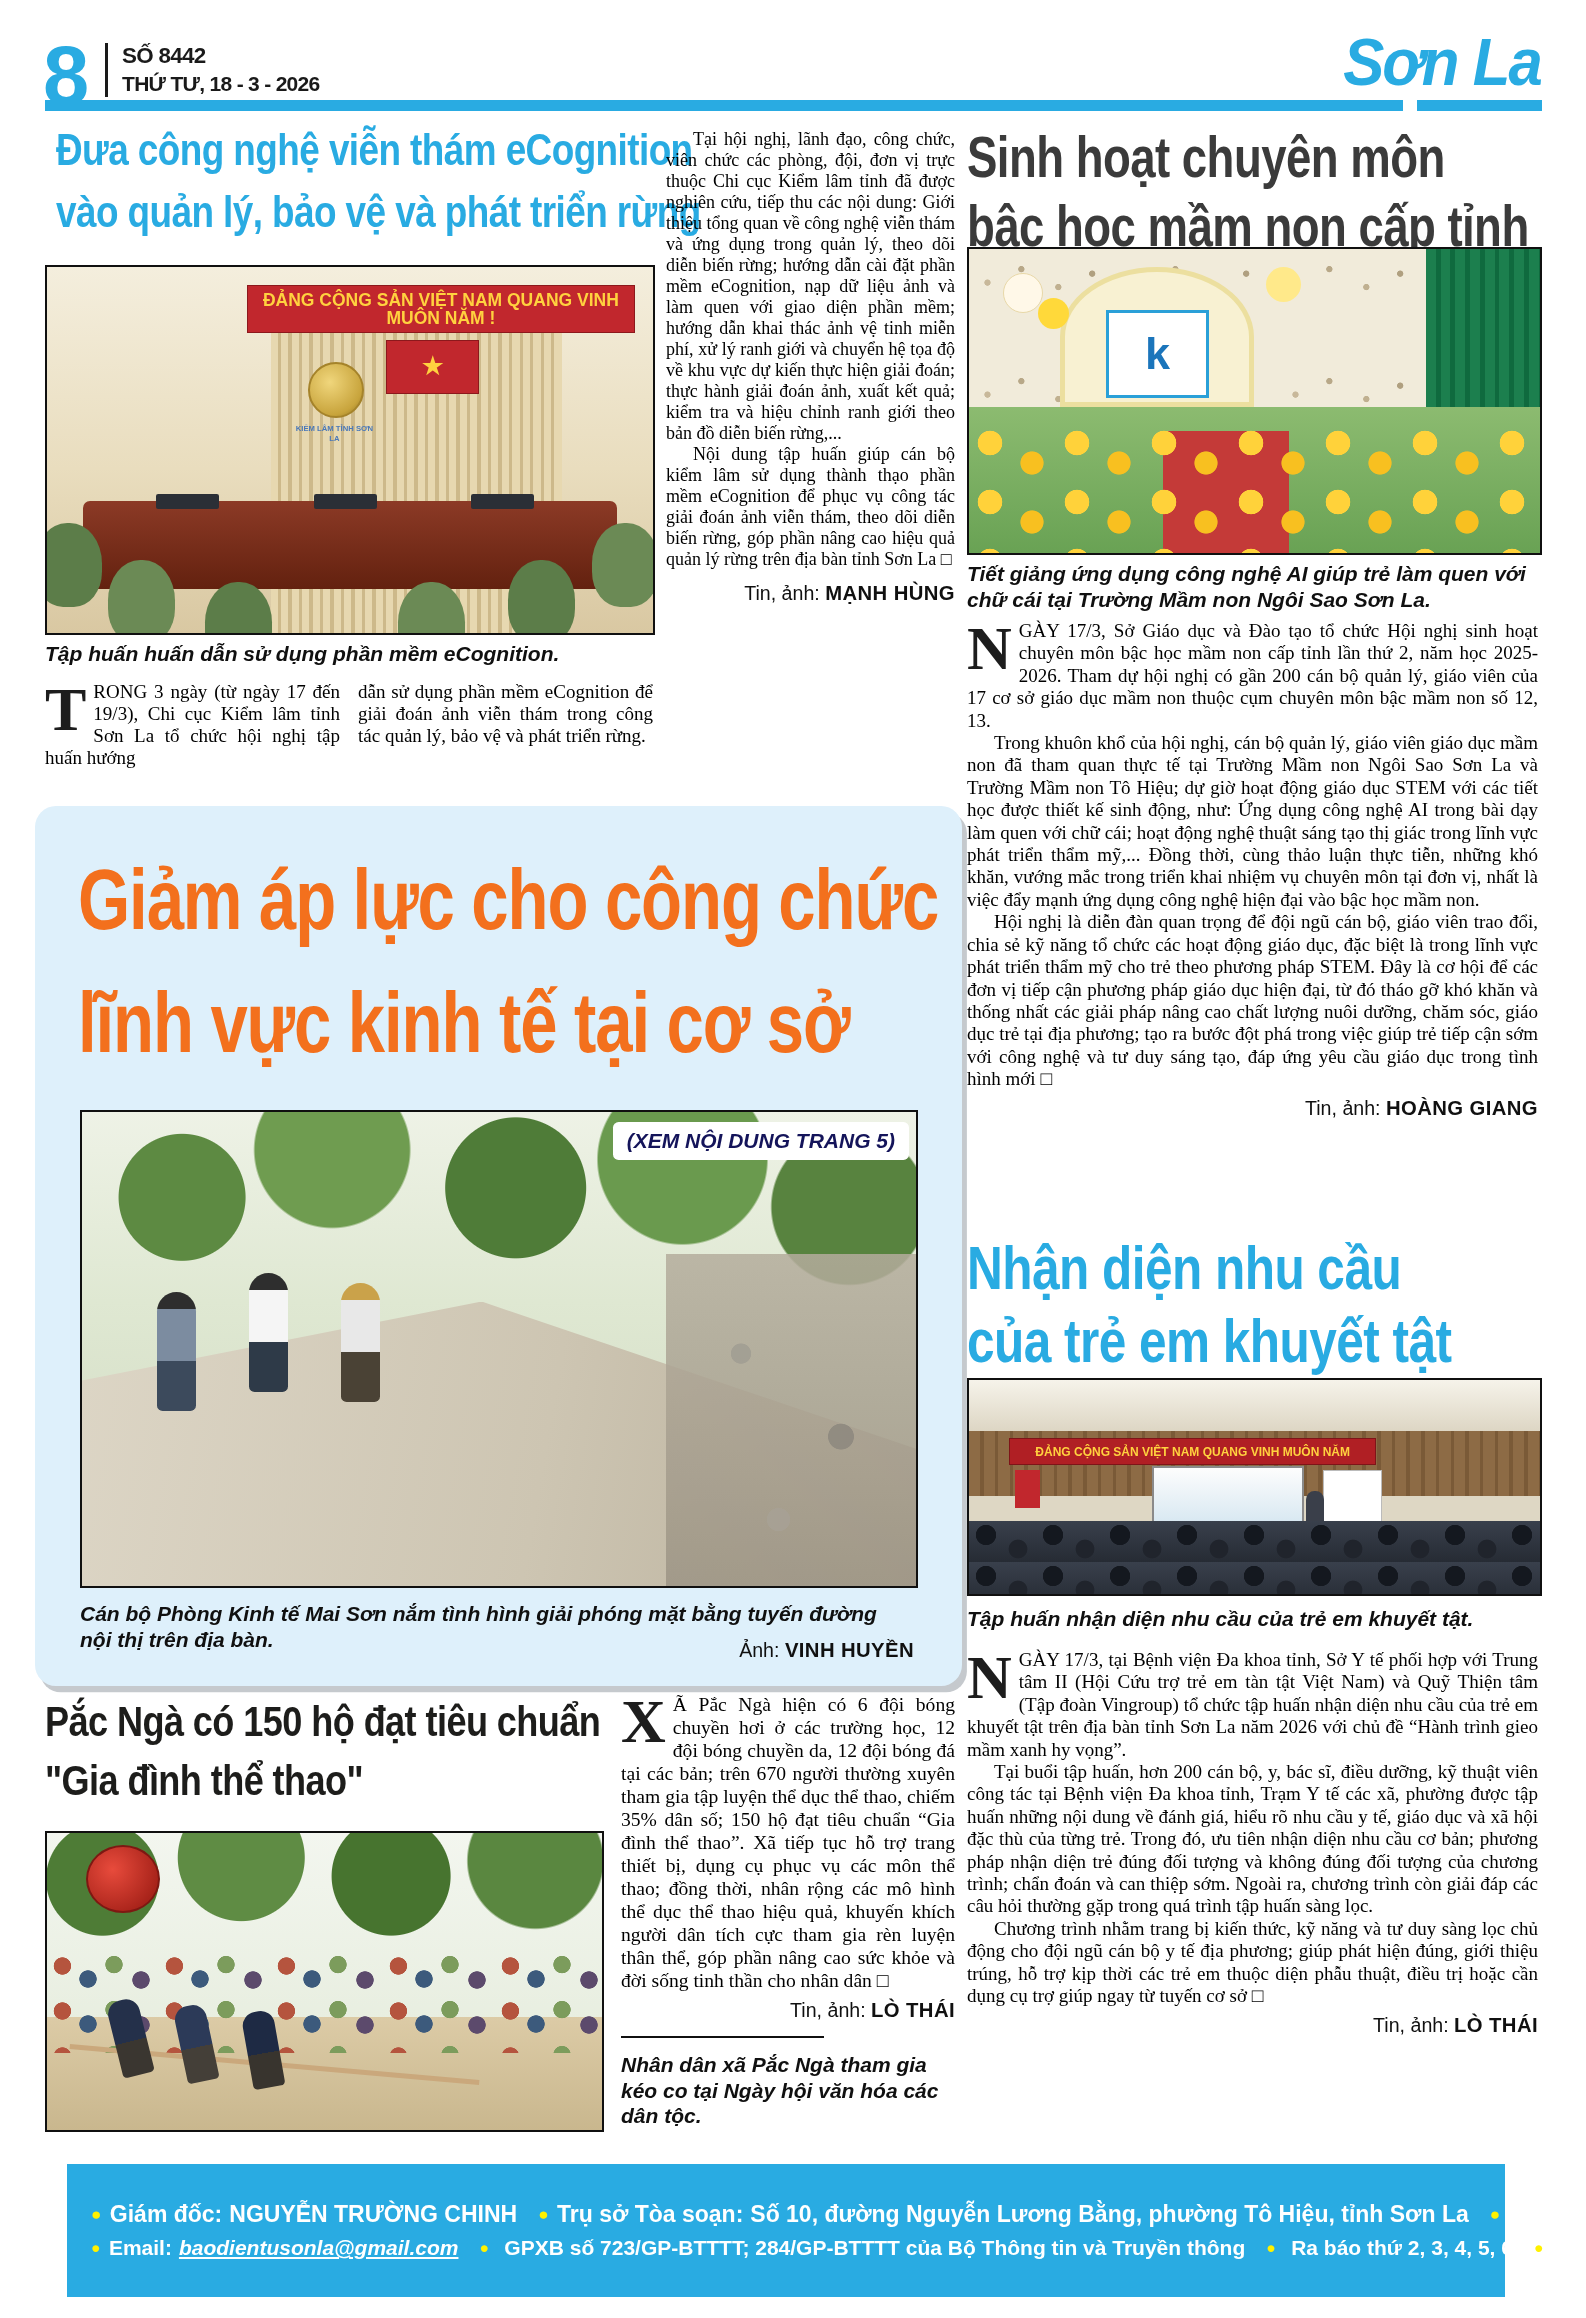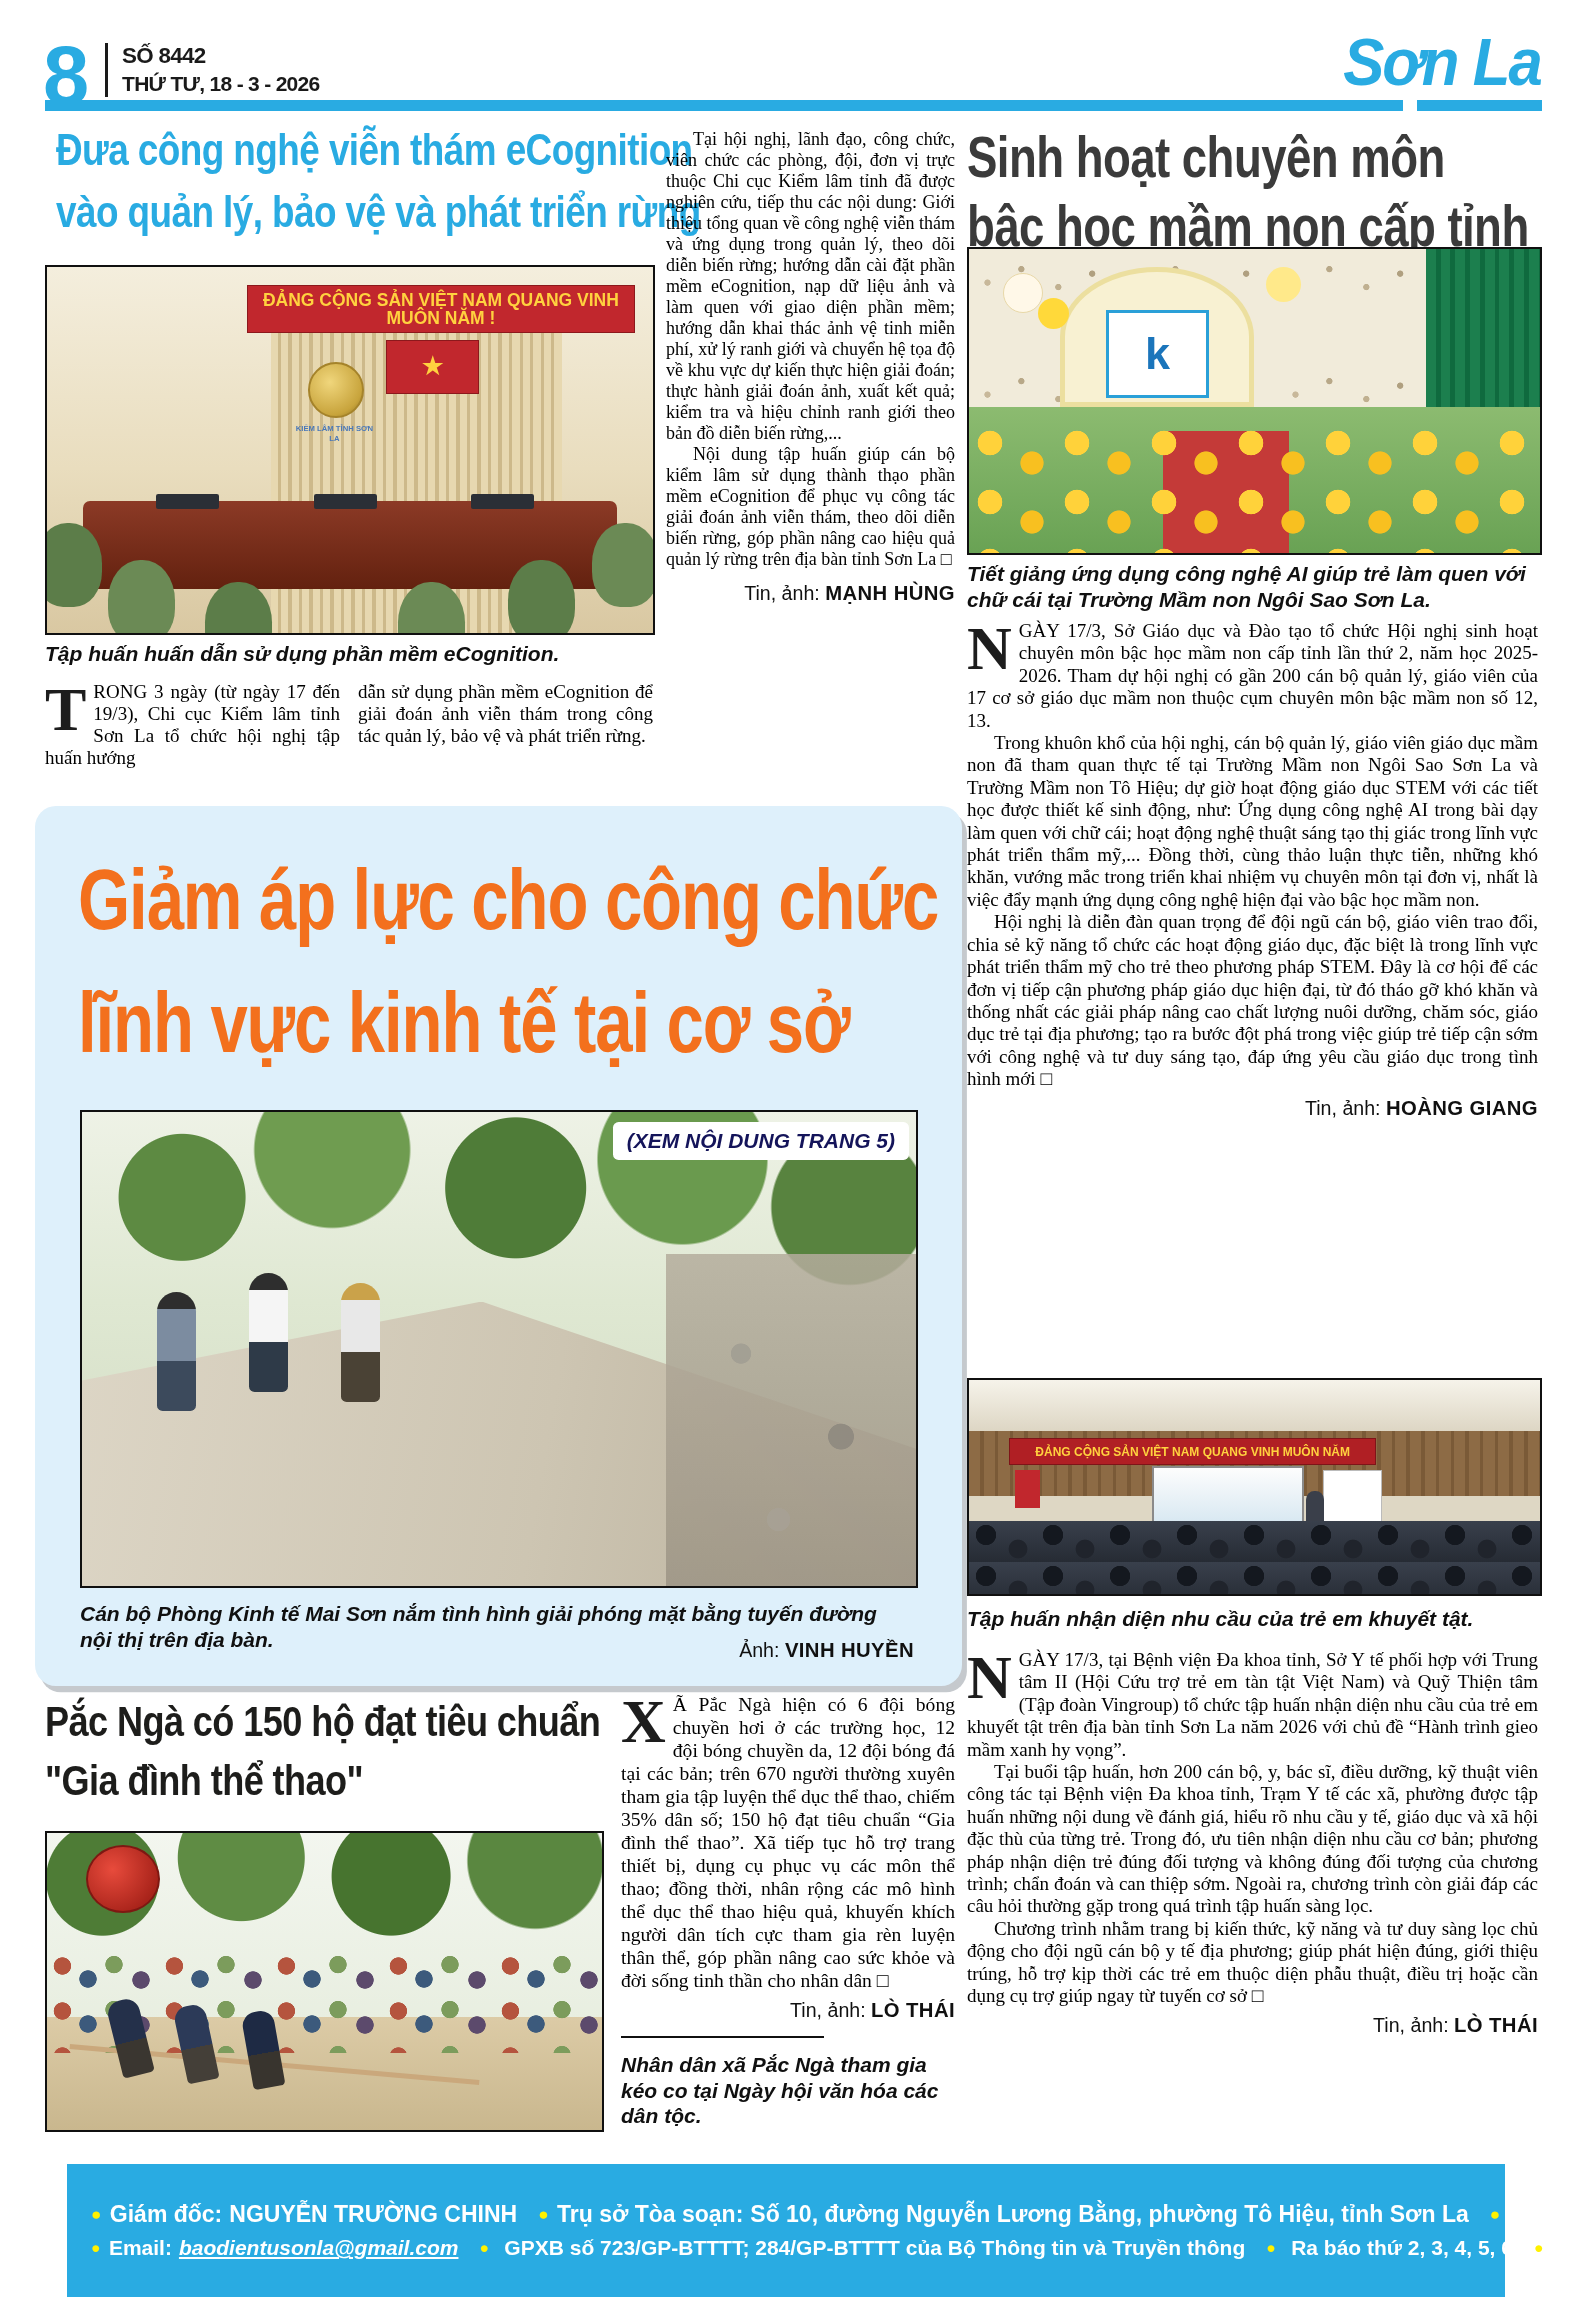--- a/index.html
+++ b/index.html
@@ -267,20 +267,24 @@
     <div class="p2-kids"></div>
   </div>
   <div class="caption cap2">Tiết giảng ứng dụng công nghệ AI giúp trẻ làm quen với chữ cái tại Trường Mầm non Ngôi Sao Sơn La.</div>
   <div class="bodyA">
     <p class="body-p"><span class="dropcap">N</span><span>GÀY 17/3, Sở Giáo dục và Đào tạo tổ chức Hội nghị sinh hoạt chuyên môn bậc học mầm non cấp tỉnh lần thứ 2, năm học 2025-2026. Tham dự hội nghị có gần 200 cán bộ quản lý, giáo viên của 17 cơ sở giáo dục mầm non thuộc cụm chuyên môn bậc mầm non số 12, 13.</span></p>
     <p class="body-p indent">Trong khuôn khổ của hội nghị, cán bộ quản lý, giáo viên giáo dục mầm non đã tham quan thực tế tại Trường Mầm non Ngôi Sao Sơn La và Trường Mầm non Tô Hiệu; dự giờ hoạt động giáo dục STEM với các tiết học được thiết kế sinh động, như: Ứng dụng công nghệ AI trong bài dạy làm quen với chữ cái; hoạt động nghệ thuật sáng tạo thị giác trong lĩnh vực phát triển thẩm mỹ,... Đồng thời, cùng thảo luận thực tiễn, những khó khăn, vướng mắc trong triển khai nhiệm vụ chuyên môn tại đơn vị, nhất là việc đẩy mạnh ứng dụng công nghệ hiện đại vào bậc học mầm non.</p>
     <p class="body-p indent">Hội nghị là diễn đàn quan trọng để đội ngũ cán bộ, giáo viên trao đổi, chia sẻ kỹ năng tổ chức các hoạt động giáo dục, đặc biệt là trong lĩnh vực phát triển thẩm mỹ cho trẻ theo phương pháp STEM. Đây là cơ hội để các đơn vị tiếp cận phương pháp giáo dục hiện đại, từ đó tháo gỡ khó khăn và thống nhất các giải pháp nâng cao chất lượng nuôi dưỡng, chăm sóc, giáo dục trẻ tại địa phương; tạo ra bước đột phá trong việc giúp trẻ tiếp cận sớm với công nghệ và tư duy sáng tạo, đáp ứng yêu cầu giáo dục trong tình hình mới □</p>
     <div class="credit"><span>Tin, ảnh: </span><b>HOÀNG GIANG</b></div>
   </div>
 
+  <div class="hl-dis">
+    <div class="hl-line">Nhận diện nhu cầu</div>
+    <div class="hl-line">của trẻ em khuyết tật</div>
+  </div>
   <div class="photo photo4">
     <div class="p4-ceiling"></div>
     <div class="p4-wood"></div>
     <div class="p4-banner">ĐẢNG CỘNG SẢN VIỆT NAM QUANG VINH MUÔN NĂM</div>
     <div class="p4-screen"></div>
     <div class="p4-poster"></div>
     <div class="p4-flag"></div>
     <div class="p4-speaker"></div>
     <div class="p4-audience"></div>
   </div>

